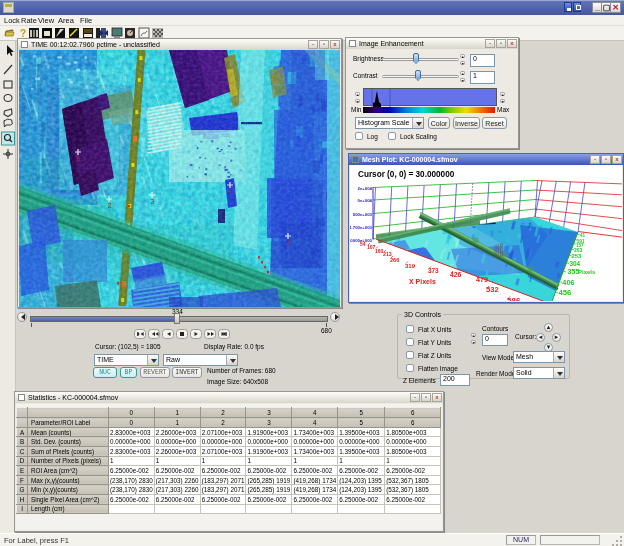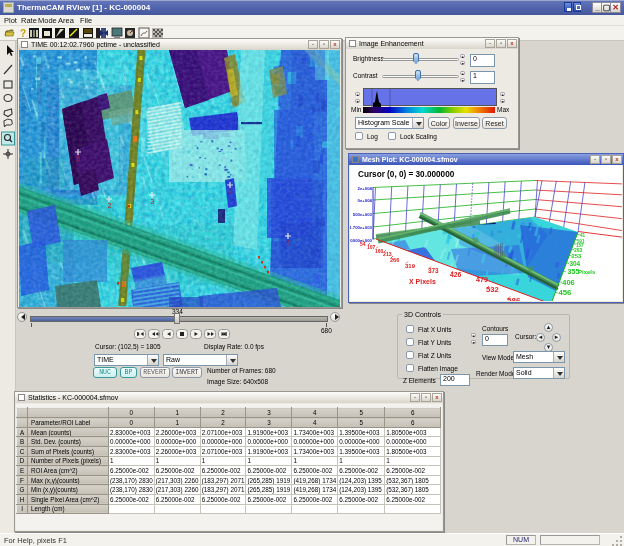--- a/index.html
+++ b/index.html
@@ -39,35 +39,34 @@
 legend{font-size:7px;margin-left:4px;padding:0 2px}
 #stable{border-collapse:collapse;table-layout:fixed;font-size:6.3px;color:#000;border:1px solid #888}
 #stable td{height:9.6px;padding:0 1px;border:1px solid #c6c3ba;background:#fff;overflow:hidden;white-space:nowrap;text-align:left;font-family:"Liberation Sans",sans-serif}
 #stable td.g{background:linear-gradient(#d6d2c9,#c4c0b6);border:1px solid #989488;border-top-color:#eee;border-left-color:#eee;text-align:center}
 #stable td.l{text-align:left;padding-left:3px}
 #stable tr.h td{height:10.2px}
 </style></head>
 <body>
 <div id="titlebar">
   <div id="appicon"></div>
-    <span class="ttxt">ThermaCAM RView [1] - KC-000004</span>
   <div class="bluebtn" style="left:564px">
       <div style="position:absolute;left:2px;top:5px;width:4px;height:3px;background:#fff"></div>
     </div>
   <div class="bluebtn" style="left:573px">
       <div style="position:absolute;left:1.5px;top:2px;width:5px;height:5px;border:1px solid #fff"></div>
     </div>
   <div class="tbtn" style="left:592px">_</div>
   <div class="tbtn" style="left:601px">▢</div>
   <div class="tbtn" style="left:610px;color:#b02020">✕</div>
 </div>
 <div id="menubar">
-  <span style="left:4px">Plot</span>
+  <span style="left:4px">Lock</span>
     <span style="left:21px">Rate</span>
-    <span style="left:38px">Mode</span>
+    <span style="left:38px">View</span>
     <span style="left:58px">Area</span>
     <span style="left:80px">File</span>
 </div>
 <div id="toolbar">
 <svg width="170" height="15" style="position:absolute;left:0;top:0">
 <g transform="translate(5,2)">
         <path d="M0 7 L1 3 h3 l1-1 h3 l0 1 h-6 l-1 4 z" fill="#c8a820" stroke="#706010" stroke-width="0.8"></path>
         <path d="M1 4 h8 l-1 4 h-8 z" fill="#d8c040" stroke="#706010" stroke-width="0.6"></path>
       </g>
 <text x="20" y="11" font-size="10" font-weight="bold" fill="#c8a000" font-family="Liberation Sans">?</text>
@@ -1050,21 +1049,21 @@
             <td></td>
             <td></td>
             <td></td>
             <td></td>
           </tr>
   </tbody>
       </table>
   </div>
 </div>
 <div id="statusbar">
-    <span style="position:absolute;left:4px;top:2px">For Help, pixels F1</span>
+    <span style="position:absolute;left:4px;top:2px">For Label, press F1</span>
   <span style="position:absolute;left:506px;top:1px;width:30px;height:10px;border:1px solid #b8b5ac;border-top-color:#999;border-left-color:#999;color:#1a1a6a;text-align:center;font-size:7px">NUM</span>
     <span style="position:absolute;left:540px;top:1px;width:60px;height:10px;border:1px solid #b8b5ac;border-top-color:#999;border-left-color:#999"></span>
     <svg style="position:absolute;right:1px;top:2px" width="11" height="11">
       <g fill="#b0aca2">
         <rect x="8" y="8" width="2" height="2"></rect>
         <rect x="8" y="4" width="2" height="2"></rect>
         <rect x="4" y="8" width="2" height="2"></rect>
         <rect x="8" y="0" width="2" height="2"></rect>
         <rect x="0" y="8" width="2" height="2"></rect>
         <rect x="4" y="4" width="2" height="2"></rect>

